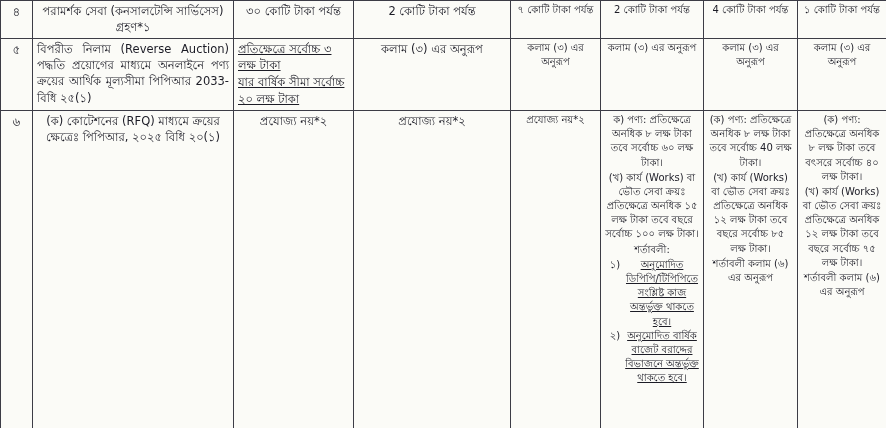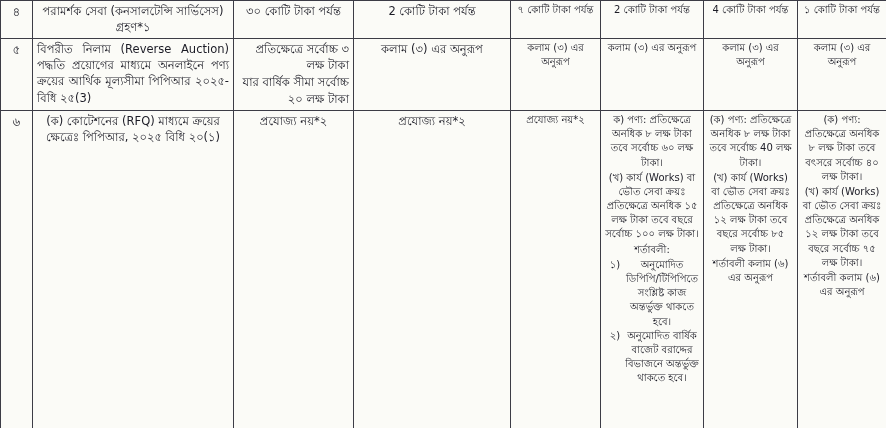--- a/index.html
+++ b/index.html
@@ -32,22 +32,22 @@
   tr.r5 { height: 66px; }
   tr.r6 { height: 328px; }
   td.serial { text-align: center; font-size: 12px; padding-top: 3px; }
   td.center { text-align: center; margin-top: 46px; }
   td.desc { text-align: center; }
   td.justify { text-align: justify; }
   td.small { font-size: 10px; }
   .para { margin: 0 0 1px 0; }
   .cond-item { display: flex; margin: 0; }
   .cond-item .marker { flex: 0 0 20px; }
-  .cond-item .txt { flex: 1 1 auto; }
-  .centered-block { text-align: right; }
+  .cond-item .txt { flex: 1 1 auto; text-decoration: underline; }
+  .centered-block { text-align: left; text-decoration: underline; }
 </style>
 </head>
 <body>
 
 <div class="page">
   <table class="doc-table">
     <colgroup>
       <col style="width:32px">
       <col style="width:201px">
       <col style="width:120px">
@@ -84,21 +84,21 @@
       <td class="center small">
         <span>১ কোটি টাকা পর্যন্ত</span>
       </td>
     </tr>
 
     <tr class="r5">
       <td class="serial">
         <span>৫</span>
       </td>
       <td class="desc justify">
-        <span>বিপরীত নিলাম (Reverse Auction) পদ্ধতি প্রয়োগের মাধ্যমে অনলাইনে পণ্য ক্রয়ের আর্থিক মূল্যসীমা পিপিআর ২০২৫-বিধি ২৫(3)</span>
+        <span>বিপরীত নিলাম (Reverse Auction) পদ্ধতি প্রয়োগের মাধ্যমে অনলাইনে পণ্য ক্রয়ের আর্থিক মূল্যসীমা পিপিআর 2033-বিধি ২৫(১)</span>
       </td>
       <td class="center">
         <div class="para centered-block">প্রতিক্ষেত্রে সর্বোচ্চ ৩ লক্ষ টাকা</div>
         <div class="para centered-block">যার বার্ষিক সীমা সর্বোচ্চ ২০ লক্ষ টাকা</div>
       </td>
       <td class="center">
         <span>কলাম (৩) এর অনুরূপ</span>
       </td>
       <td class="center small">
         <span>কলাম (৩) এর অনুরূপ</span>

